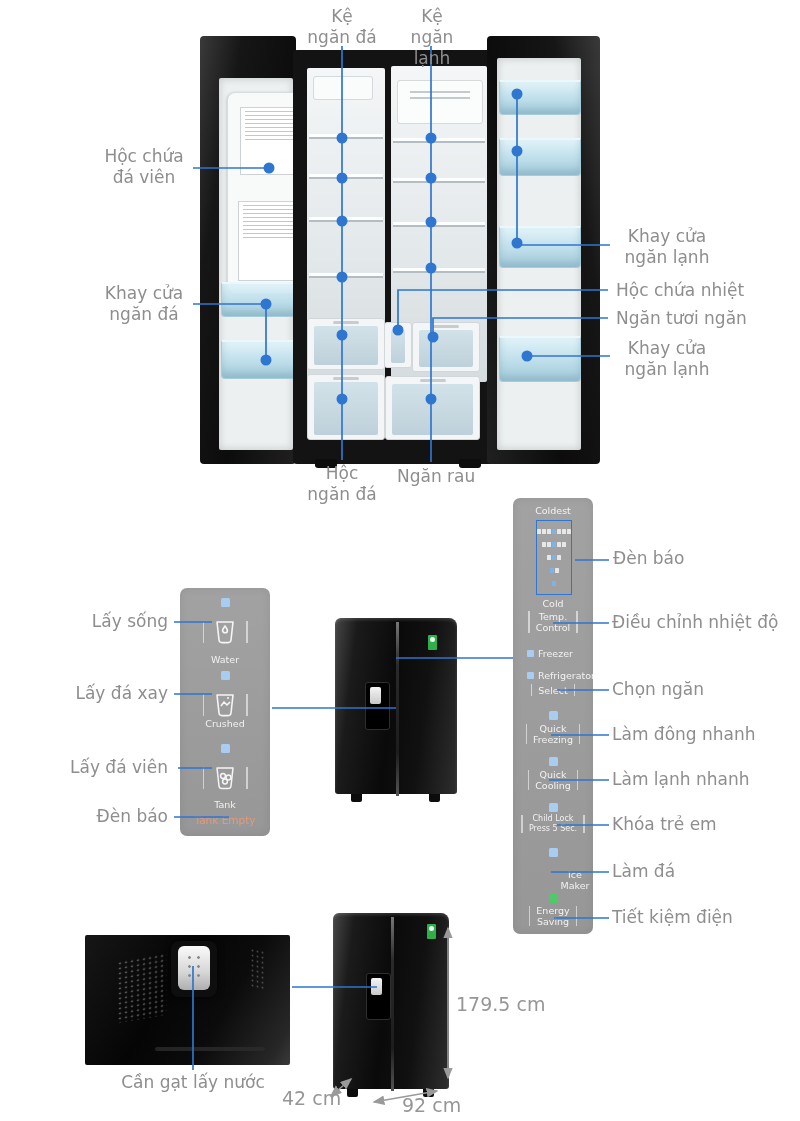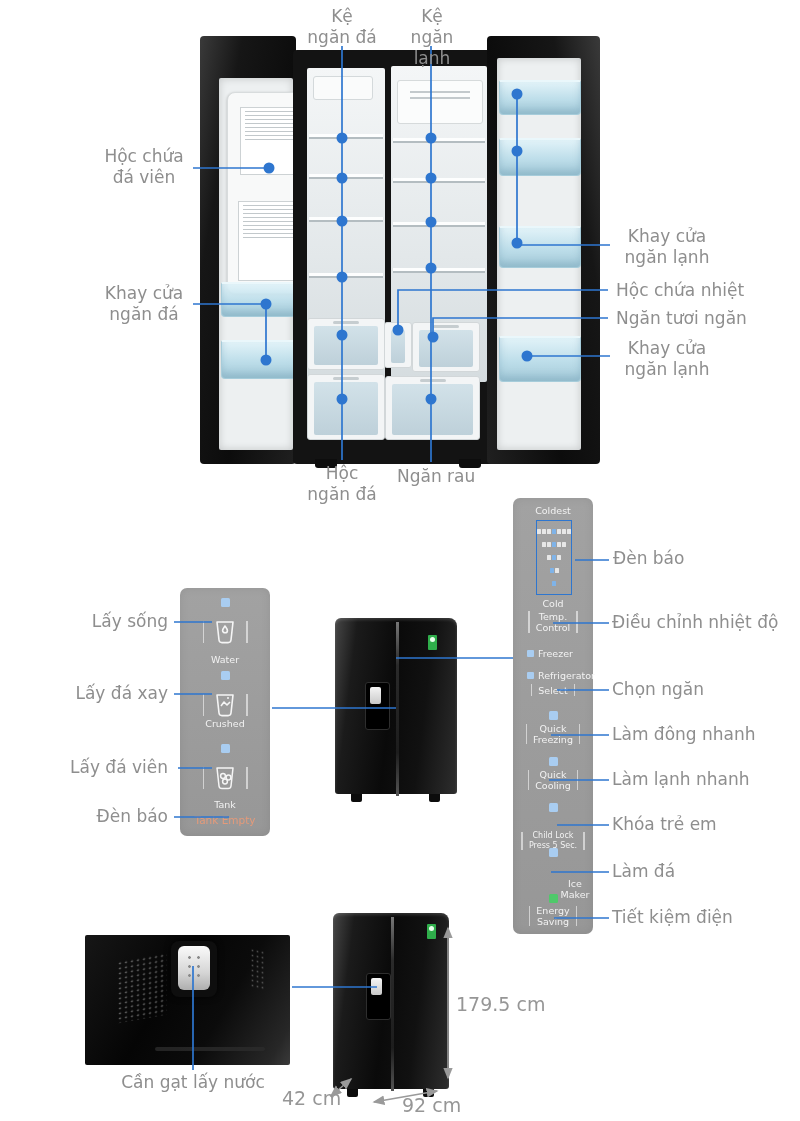--- a/index.html
+++ b/index.html
@@ -339,31 +339,31 @@
     <div class="side-bars" style="top:271px;">
         <span class="bar" style="height:20px;"></span>
       <span class="ptext" style="position:static;">
         <div>Quick</div>
           <div>Cooling</div>
       </span>
         <span class="bar" style="height:20px;"></span>
       </div>
 
     <div class="ind-sq" style="top:305px;"></div>
-    <div class="side-bars" style="top:333px;">
+    <div class="side-bars" style="top:316px;">
         <span class="bar" style="height:18px;"></span>
       <span class="ptext small" style="position:static;">
         <div>Child Lock</div>
           <div>Press 5 Sec.</div>
       </span>
         <span class="bar" style="height:18px;"></span>
       </div>
 
     <div class="ind-sq" style="top:350px;"></div>
-    <div class="side-bars" style="top:380px;margin-left:44px;">
+    <div class="side-bars" style="top:371px;margin-left:44px;">
         <span class="bar" style="height:20px;"></span>
       <span class="ptext" style="position:static;">
         <div>Ice</div>
           <div>Maker</div>
       </span>
         <span class="bar" style="height:20px;"></span>
       </div>
 
     <div class="ind-sq green" style="top:396px;"></div>
     <div class="side-bars" style="top:407px;">

